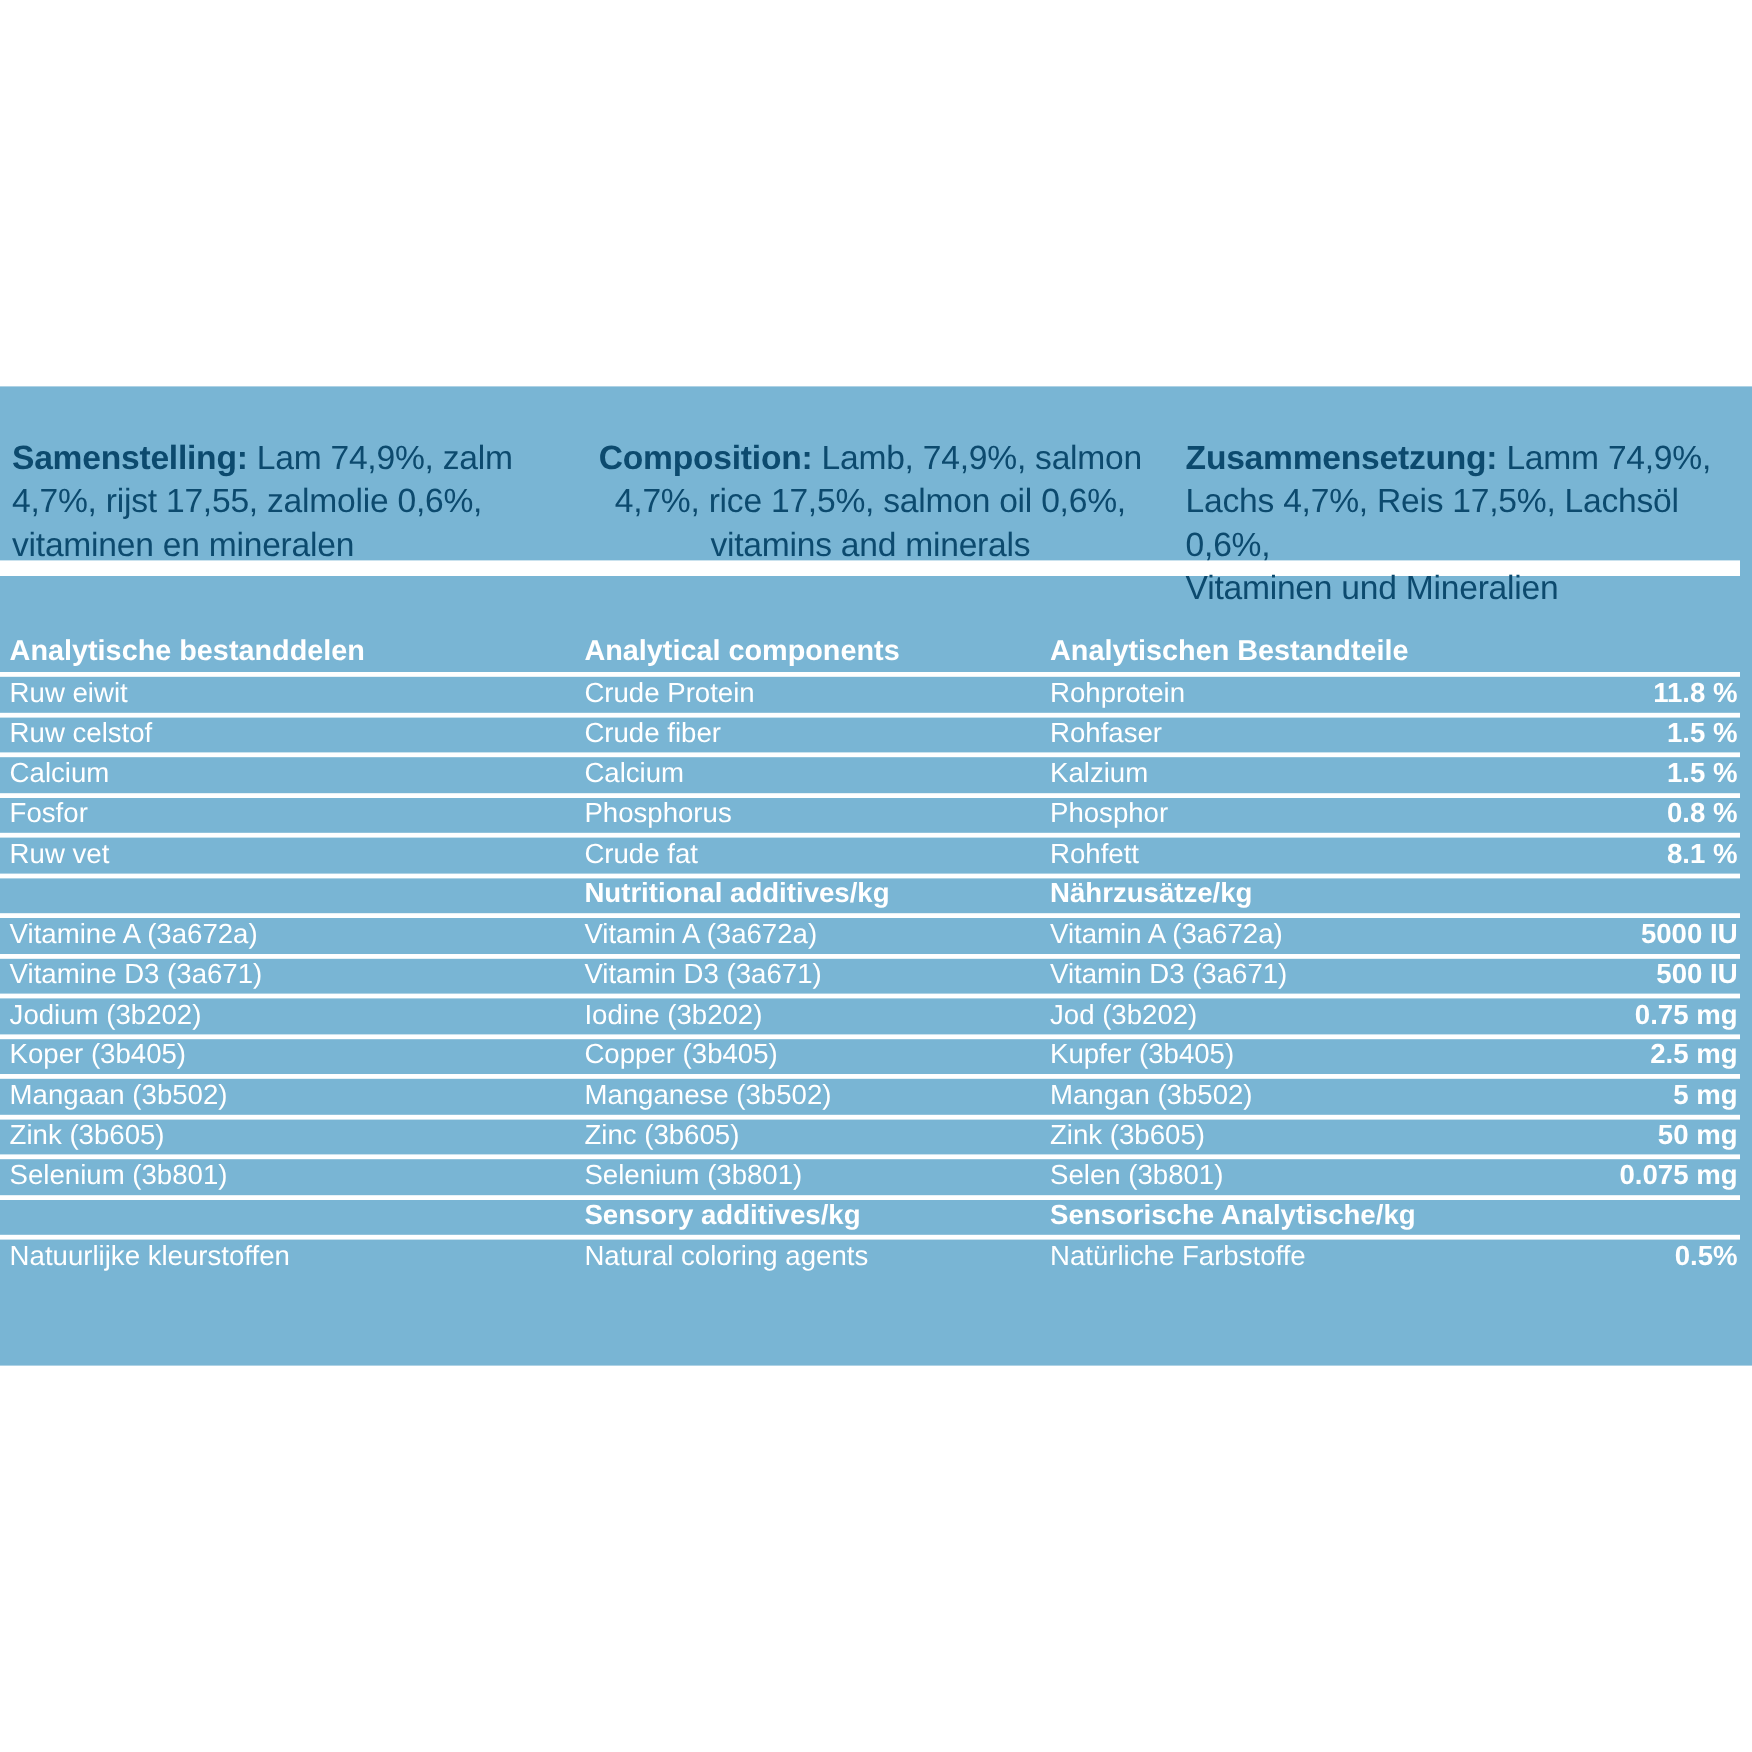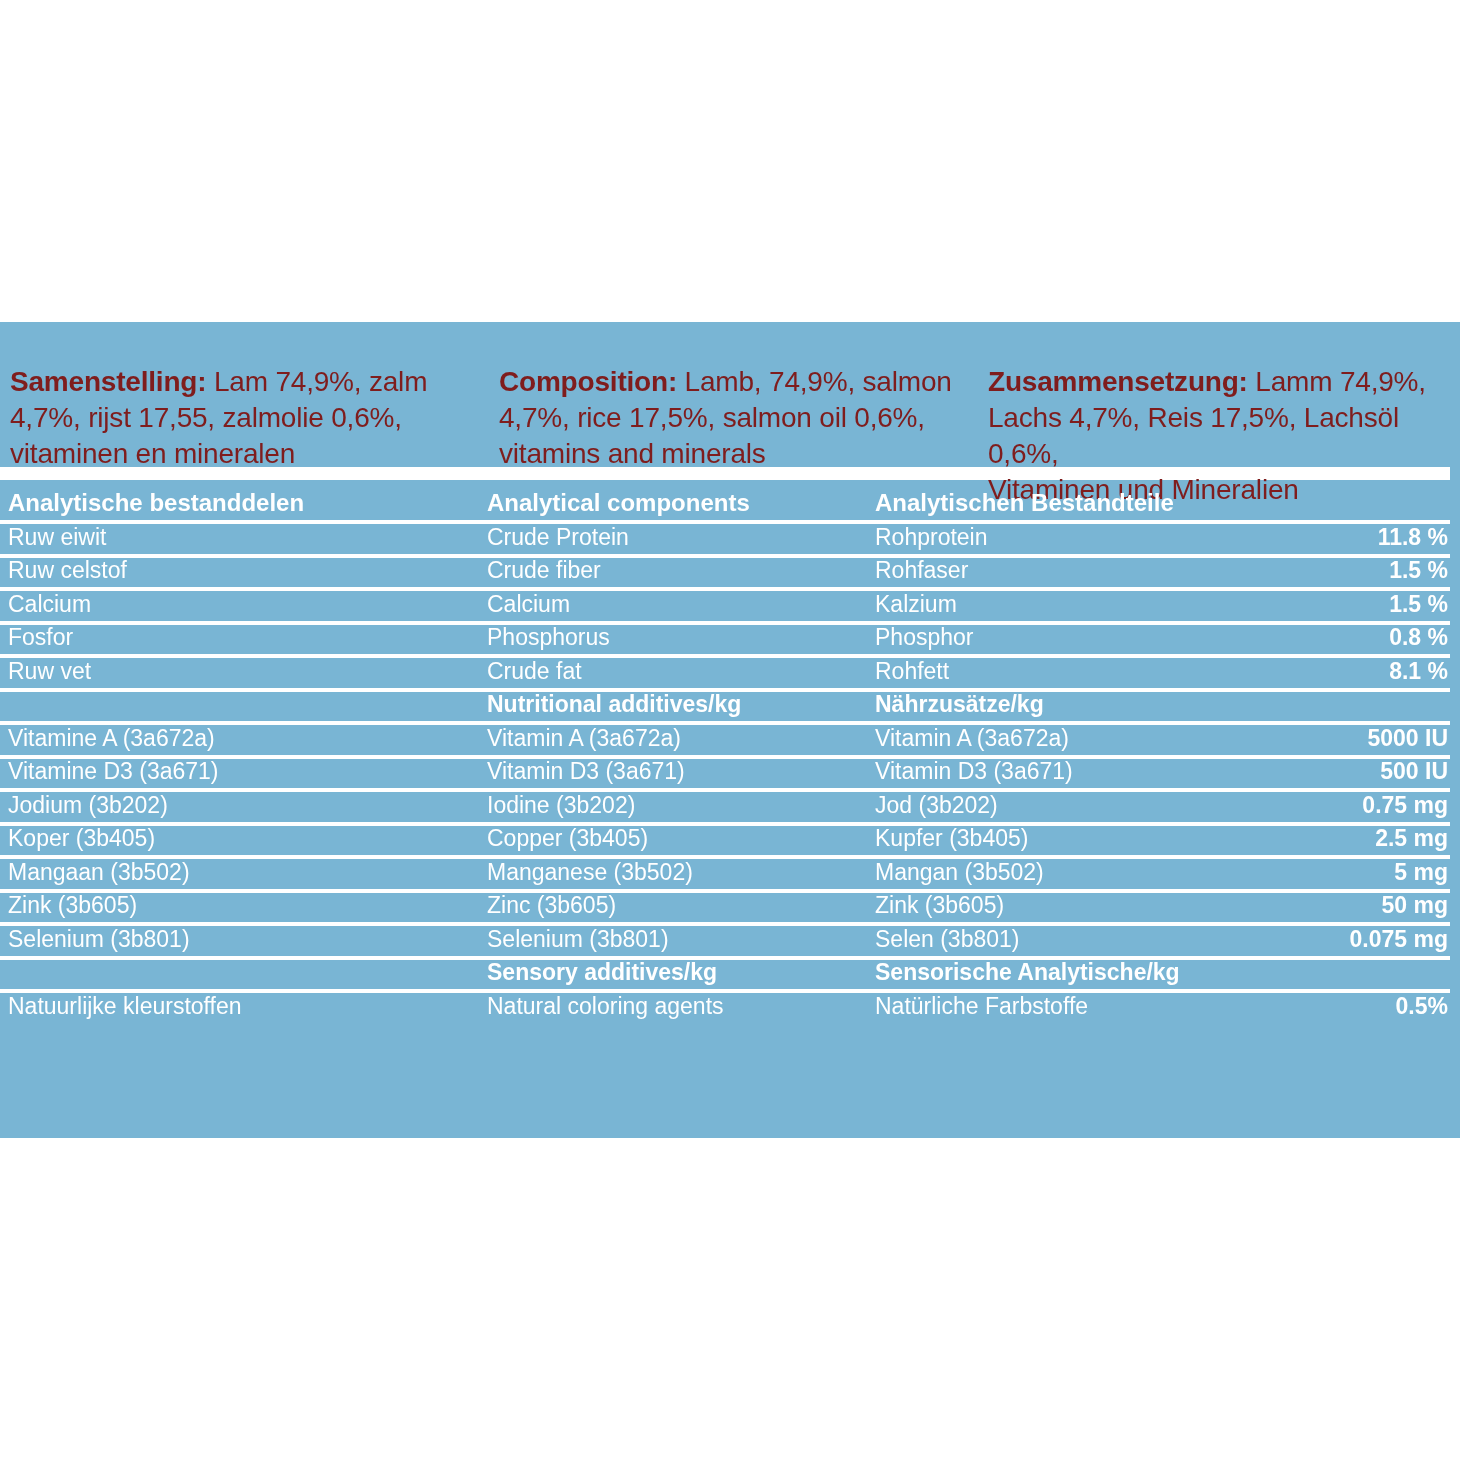--- a/index.html
+++ b/index.html
@@ -17,31 +17,31 @@
     background:var(--blue, #79b5d4);
     color:#ffffff;
   }
   
   .composition { position:relative; height:145px; }
   .comp-col {
     position:absolute; top:14px;
     white-space:pre-line;
     font-size:28px; line-height:36px;
     letter-spacing:-0.2px;
-    color:#7f1d1d;
+    color:#0c4a6e;
   }
   .comp-nl { left:10px; }
-  .comp-en { left:499px; }
+  .comp-en { left:499px;text-align:center; }
   .comp-de { left:988px; }
   .comp-col b { font-weight:700; }
 
   .divider { width:1450px; height:13px; background:#ffffff; }
 
   
-  .table { width:1450px; }
+  .table { width:1450px;margin-top:40px; }
   .trow {
     position:relative;
     height:29.5px;
     border-bottom:4px solid #ffffff;
     font-size:23px;
   }
   .trow:last-child { border-bottom:none; }
   .trow span { position:absolute; bottom:3px; white-space:nowrap; }
   .c1 { left:8px; }
   .c2 { left:487px; }

